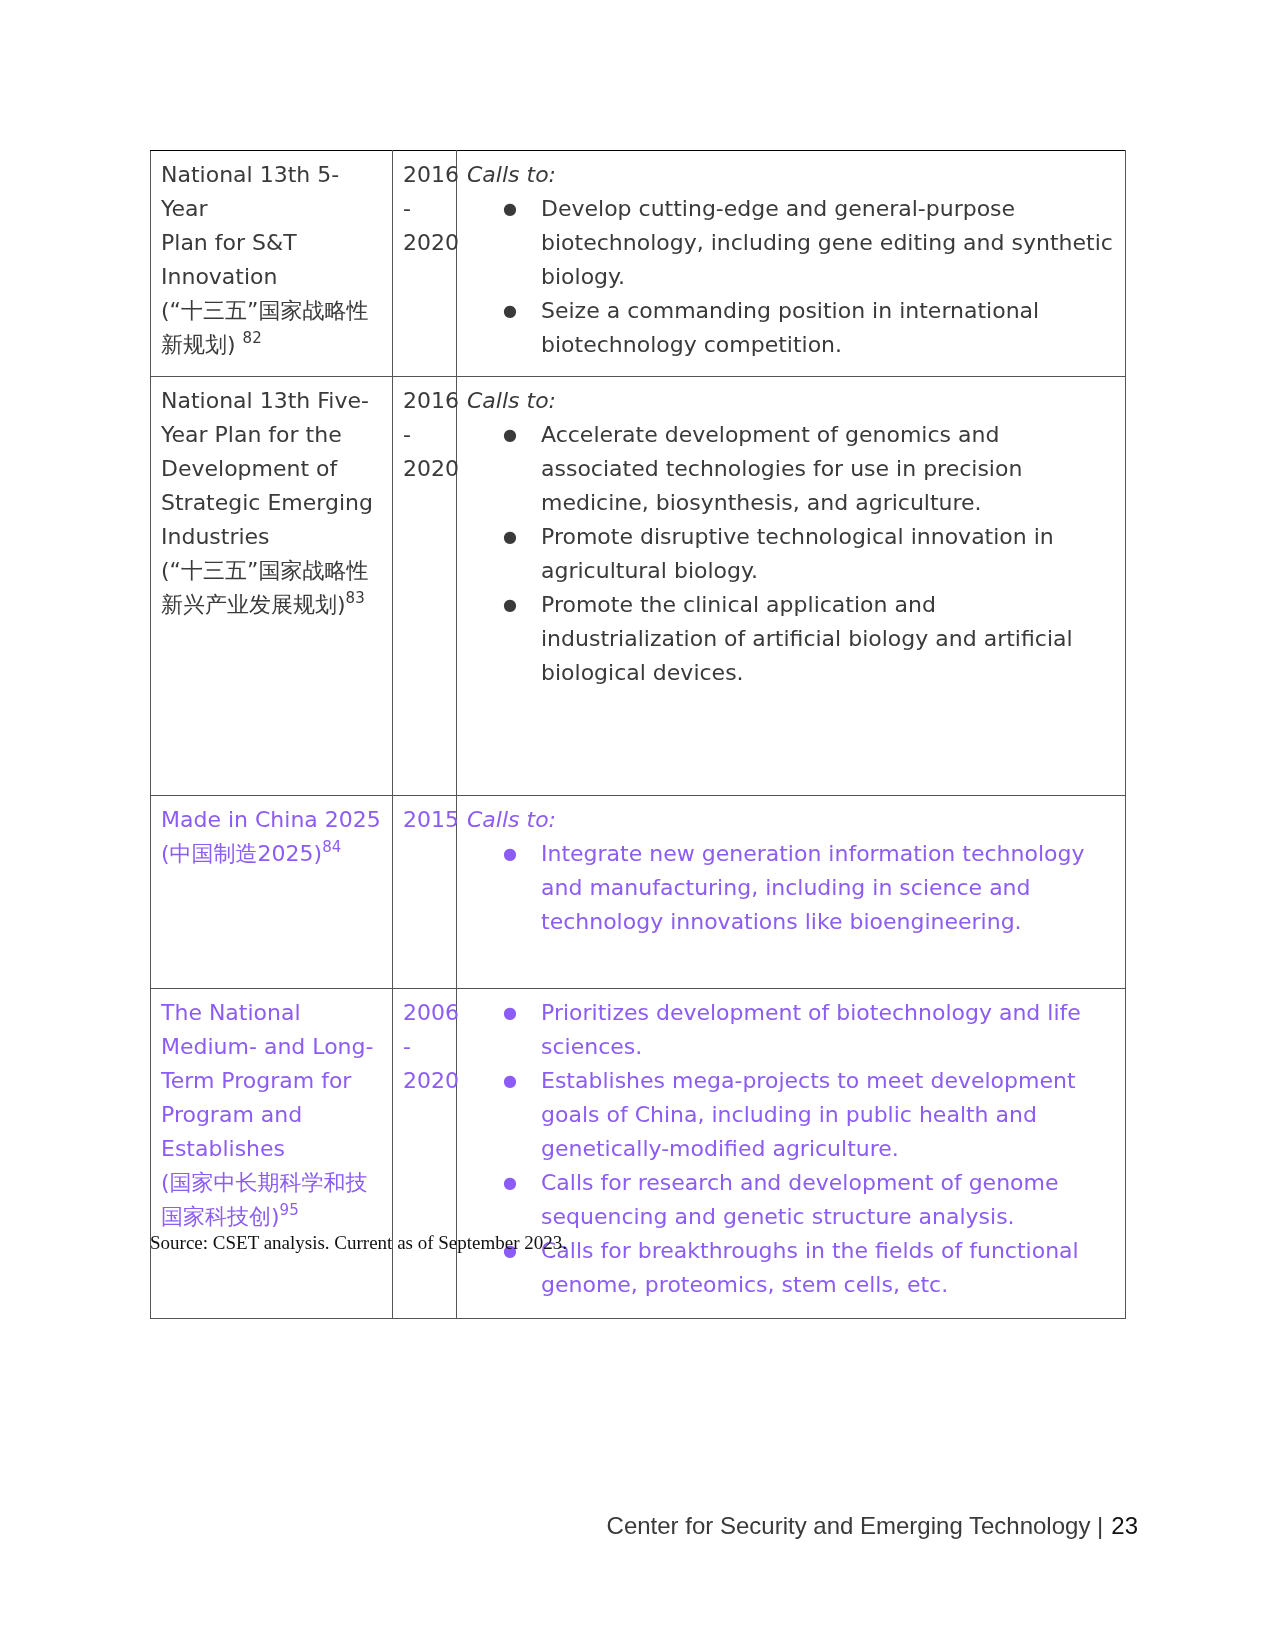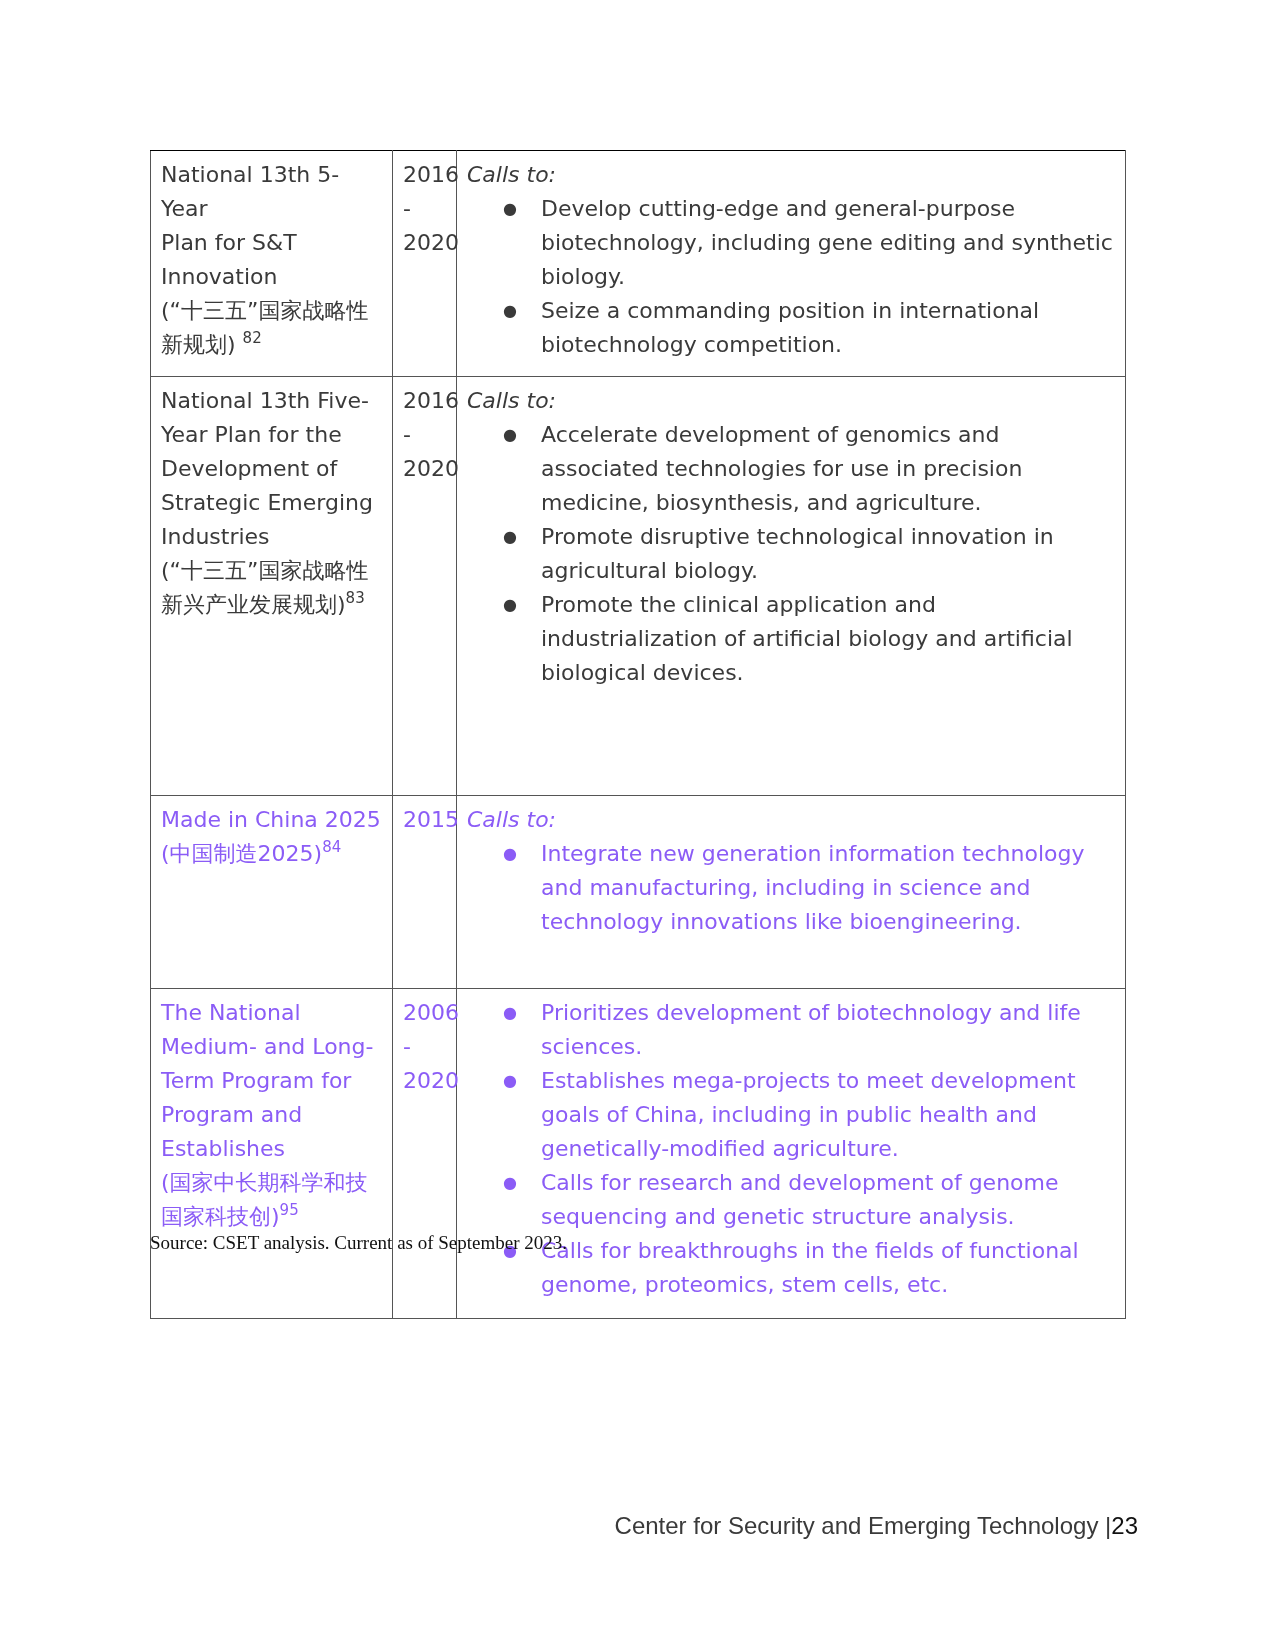--- a/index.html
+++ b/index.html
@@ -41,21 +41,21 @@
     .source-note {
       position: absolute; left: 150px; top: 1232px;
       font-size: 19px; color: #111111;
       font-family: Liberation Serif, serif;
     }
     .footer {
       position: absolute; right: 137px; top: 1512px;
       font-size: 24px; color: #3a3a3a;
       font-family: "Liberation Sans", sans-serif;
     }
-    .footer .page-num { color: #111111; }
+    .footer .page-num { color: #111111; margin-left: 8px; }
   </style>
 </head>
 <body>
 
 <table class="page-table">
   <colgroup>
     <col class="col-name">
       <col class="col-year">
       <col class="col-desc">
   </colgroup>

